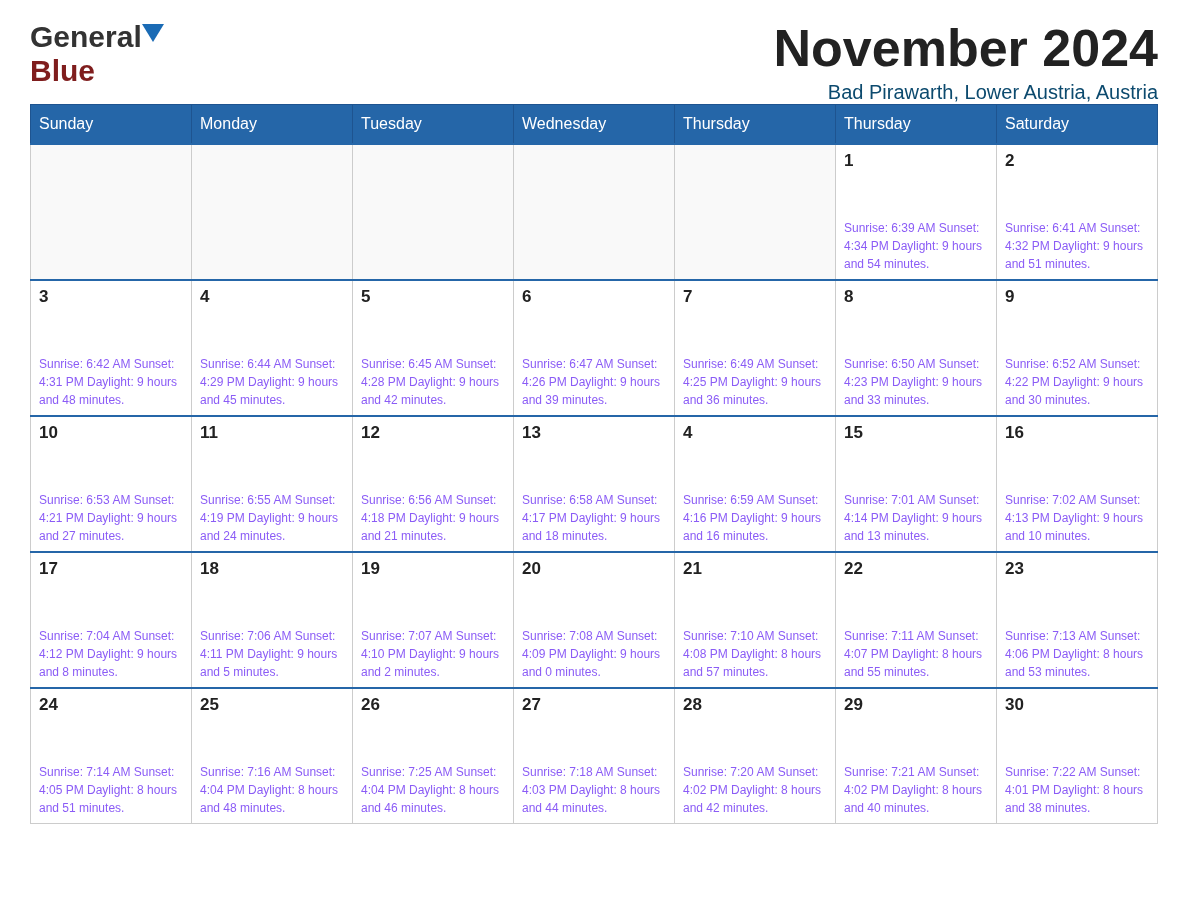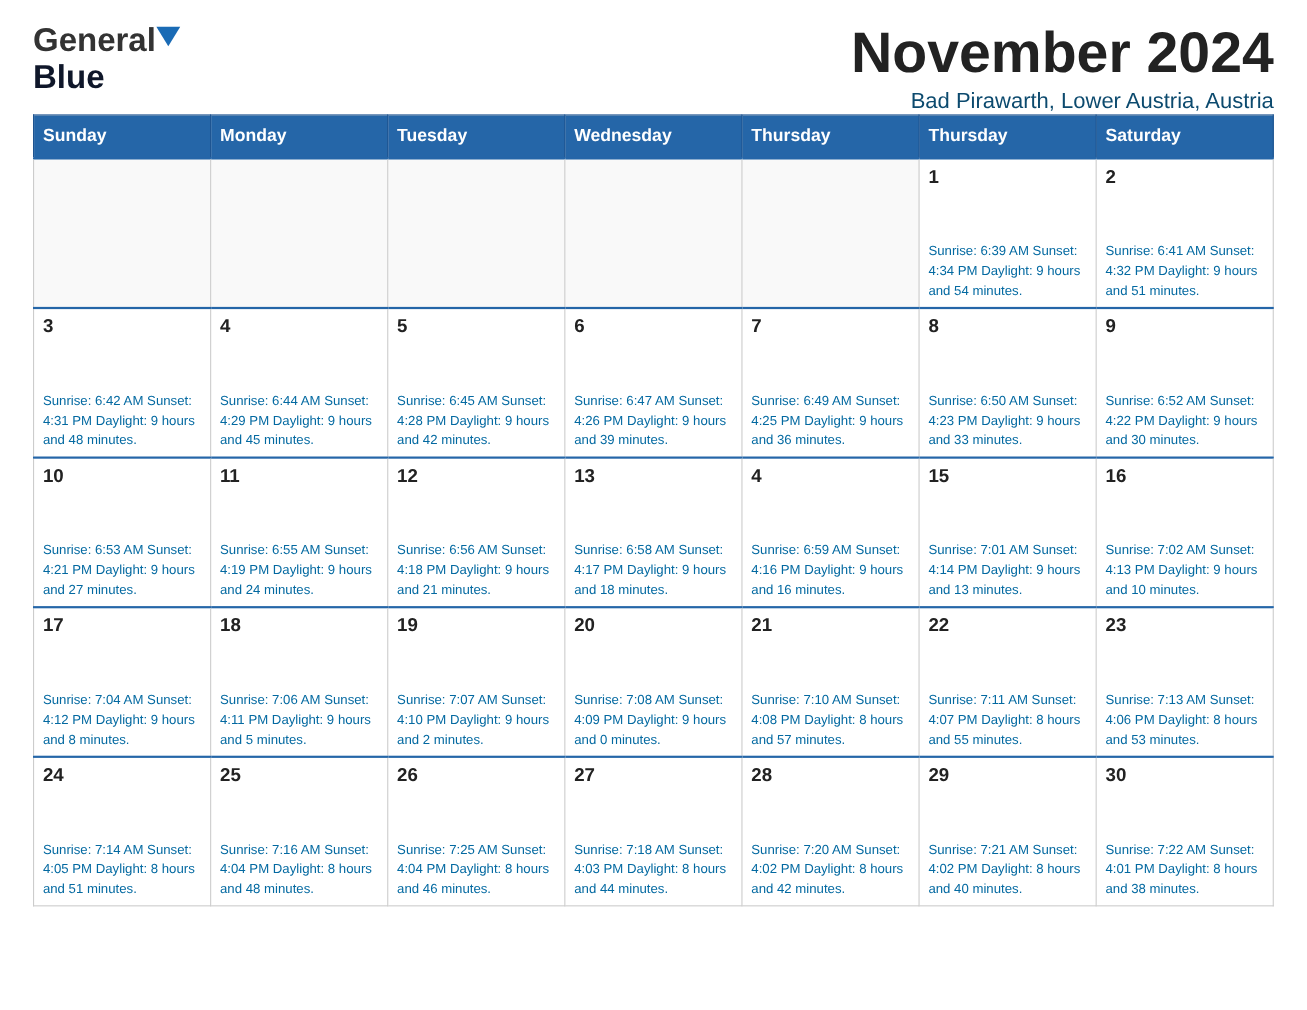--- a/index.html
+++ b/index.html
@@ -36,21 +36,21 @@
     }
     .calendar-table {
       width: 100%;
       border-collapse: collapse;
       border: 1px solid #aaa;
     }
     .calendar-table th {
       background-color: #2566a8;
       color: #fff;
       font-size: 16px;
-      font-weight: bold;
+      font-weight: normal;
       padding: 10px 8px;
       text-align: left;
       border: 1px solid #1e5490;
     }
     .calendar-table td {
       vertical-align: top;
       border: 1px solid #ccc;
       padding: 6px 8px;
       width: calc(100% / 7);
       min-height: 100px;
@@ -61,41 +61,41 @@
     }
     .day-number {
       font-size: 17px;
       font-weight: bold;
       color: #222;
       display: block;
       margin-bottom: 4px;
     }
     .day-info {
       font-size: 12px;
-      color: #0369a1;
+      color: #8b5cf6;
       line-height: 1.5;
       margin-top: 48px;
     }
     .empty-cell {
       background: #f9f9f9;
     }
     .logo-wrapper {
       display: flex;
       align-items: center;
       gap: 0;
     }
     .logo-general {
       font-size: 30px;
       font-weight: bold;
       color: #333;
     }
     .logo-blue-part {
       font-size: 30px;
       font-weight: bold;
-      color: #0f172a;
+      color: #7f1d1d;
     }
   </style>
 </head>
 <body>
 
 <div class="header">
   <div class="logo">
     <div class="logo-wrapper">
       <span class="logo-general">General</span>
       <span style="display:inline-block; position:relative; top:0px;">

